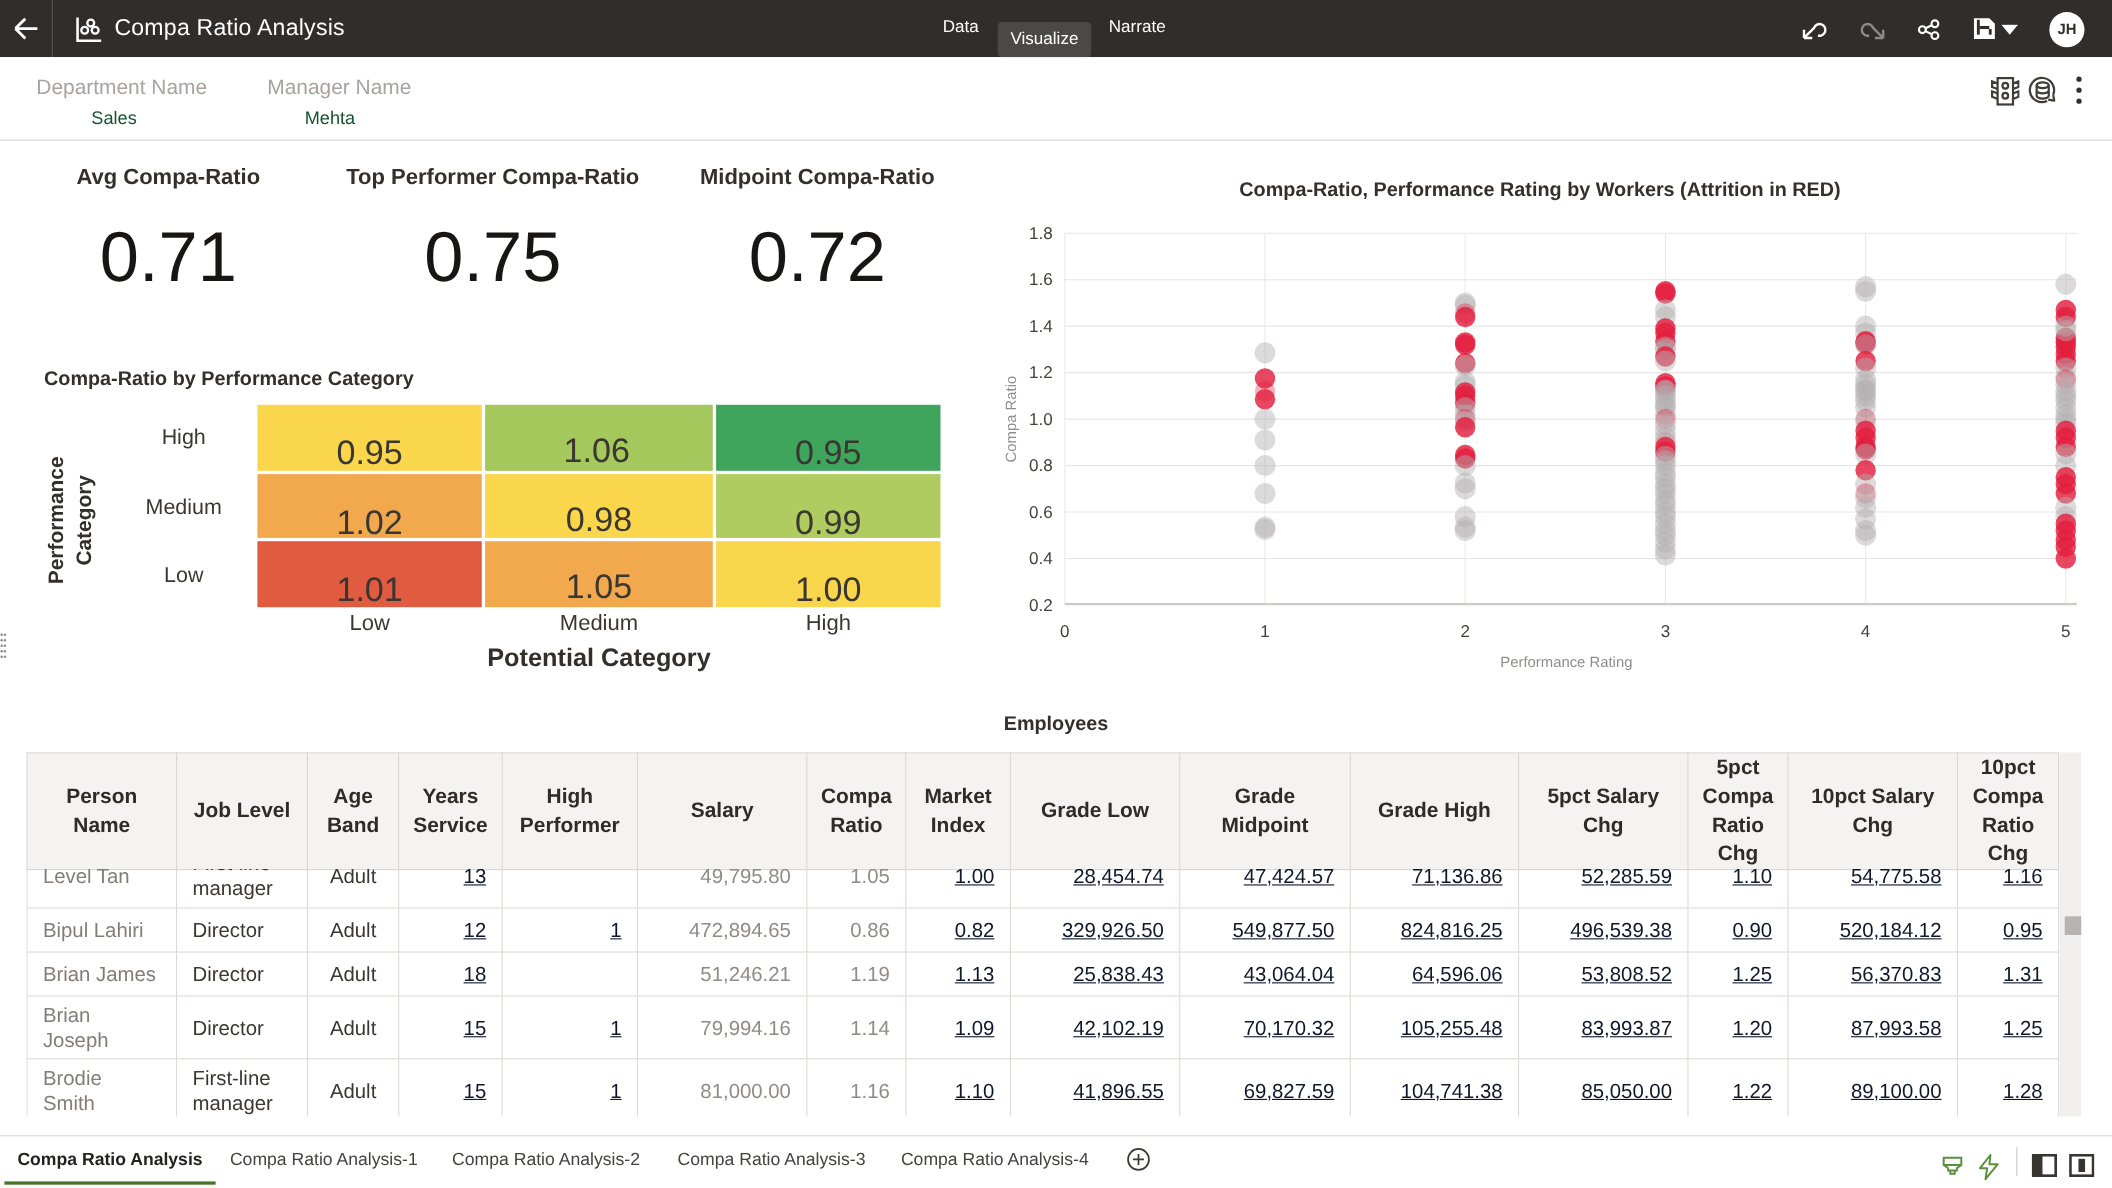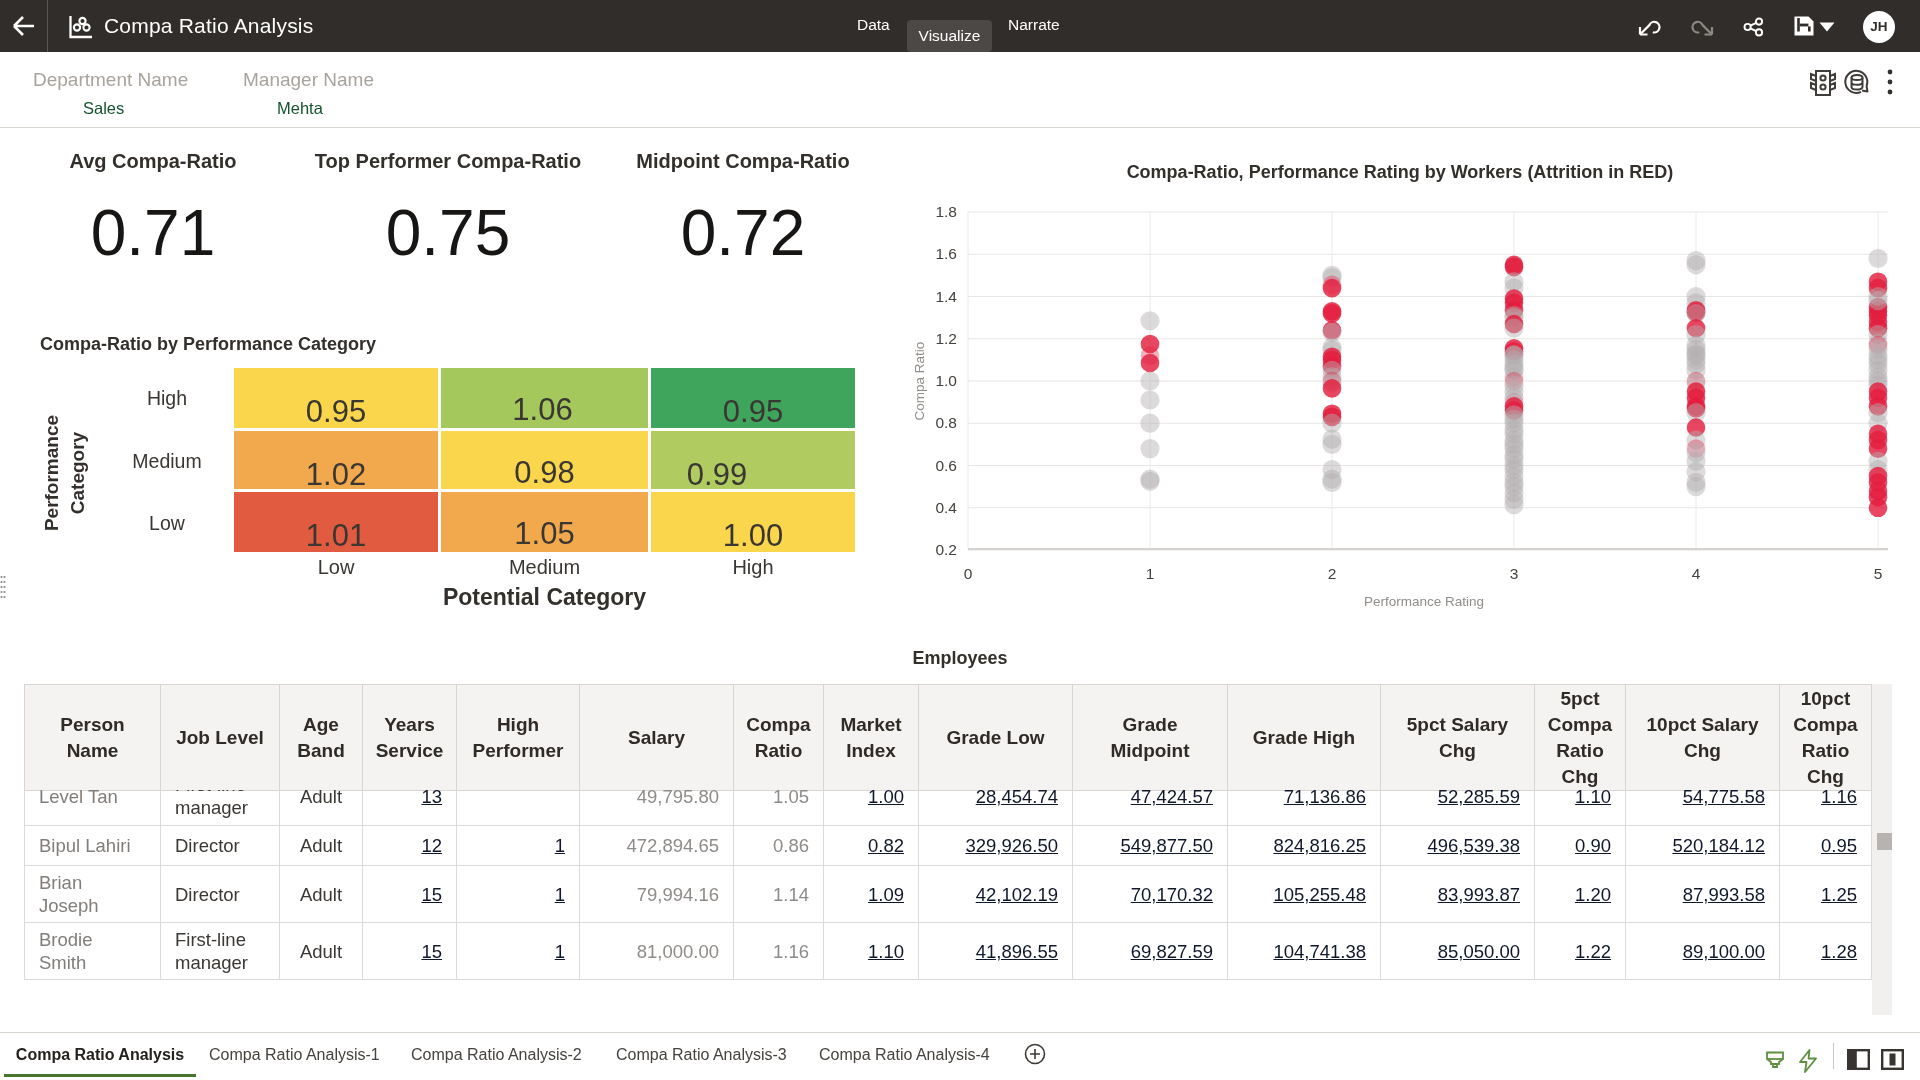--- a/index.html
+++ b/index.html
@@ -165,21 +165,21 @@
 <div class="hc" style="left:441px;top:431px;width:207px;height:58px;background:#fad64d"></div>
 <div class="hc" style="left:651px;top:431px;height:58px;background:#b0cb5f"></div>
 <div class="hc" style="left:234px;top:492px;background:#e15b41"></div>
 <div class="hc" style="left:441px;top:492px;width:207px;background:#f2a94e"></div>
 <div class="hc" style="left:651px;top:492px;background:#fad64d"></div>
 <div class="hv" style="left:234px;top:394px">0.95</div>
 <div class="hv" style="left:441px;top:392px;width:203px">1.06</div>
 <div class="hv" style="left:651px;top:394px">0.95</div>
 <div class="hv" style="left:234px;top:457px">1.02</div>
 <div class="hv" style="left:441px;top:455px;width:207px">0.98</div>
-<div class="hv" style="left:615px;top:457px">0.99</div>
+<div class="hv" style="left:651px;top:457px">0.99</div>
 <div class="hv" style="left:234px;top:518px">1.01</div>
 <div class="hv" style="left:441px;top:516px;width:207px">1.05</div>
 <div class="hv" style="left:651px;top:518px">1.00</div>
 <div class="hyl" style="left:65px;top:387px">High</div>
 <div class="hyl" style="left:65px;top:450px">Medium</div>
 <div class="hyl" style="left:65px;top:512px">Low</div>
 <div id="pcat">Performance<br>Category</div>
 <div class="hxl" style="left:234px;top:556px">Low</div>
 <div class="hxl" style="left:441px;top:556px;width:207px">Medium</div>
 <div class="hxl" style="left:651px;top:556px">High</div>
@@ -456,20 +456,37 @@
           <td class="rg">0.86</td>
           <td class="rt">0.82</td>
           <td class="rt">329,926.50</td>
           <td class="rt">549,877.50</td>
           <td class="rt">824,816.25</td>
           <td class="rt">496,539.38</td>
           <td class="rt">0.90</td>
           <td class="rt">520,184.12</td>
           <td class="rt">0.95</td>
         </tr>
+<tr style="height:40px">
+          <td class="nm">Brian James</td>
+          <td class="jl">Director</td>
+          <td class="ct">Adult</td>
+          <td class="rt">18</td>
+          <td class="rt"></td>
+          <td class="rg">51,246.21</td>
+          <td class="rg">1.19</td>
+          <td class="rt">1.13</td>
+          <td class="rt">25,838.43</td>
+          <td class="rt">43,064.04</td>
+          <td class="rt">64,596.06</td>
+          <td class="rt">53,808.52</td>
+          <td class="rt">1.25</td>
+          <td class="rt">56,370.83</td>
+          <td class="rt">1.31</td>
+        </tr>
 <tr style="height:57px">
           <td class="nm">Brian<br>Joseph</td>
           <td class="jl">Director</td>
           <td class="ct">Adult</td>
           <td class="rt">15</td>
           <td class="rt">1</td>
           <td class="rg">79,994.16</td>
           <td class="rg">1.14</td>
           <td class="rt">1.09</td>
           <td class="rt">42,102.19</td>

